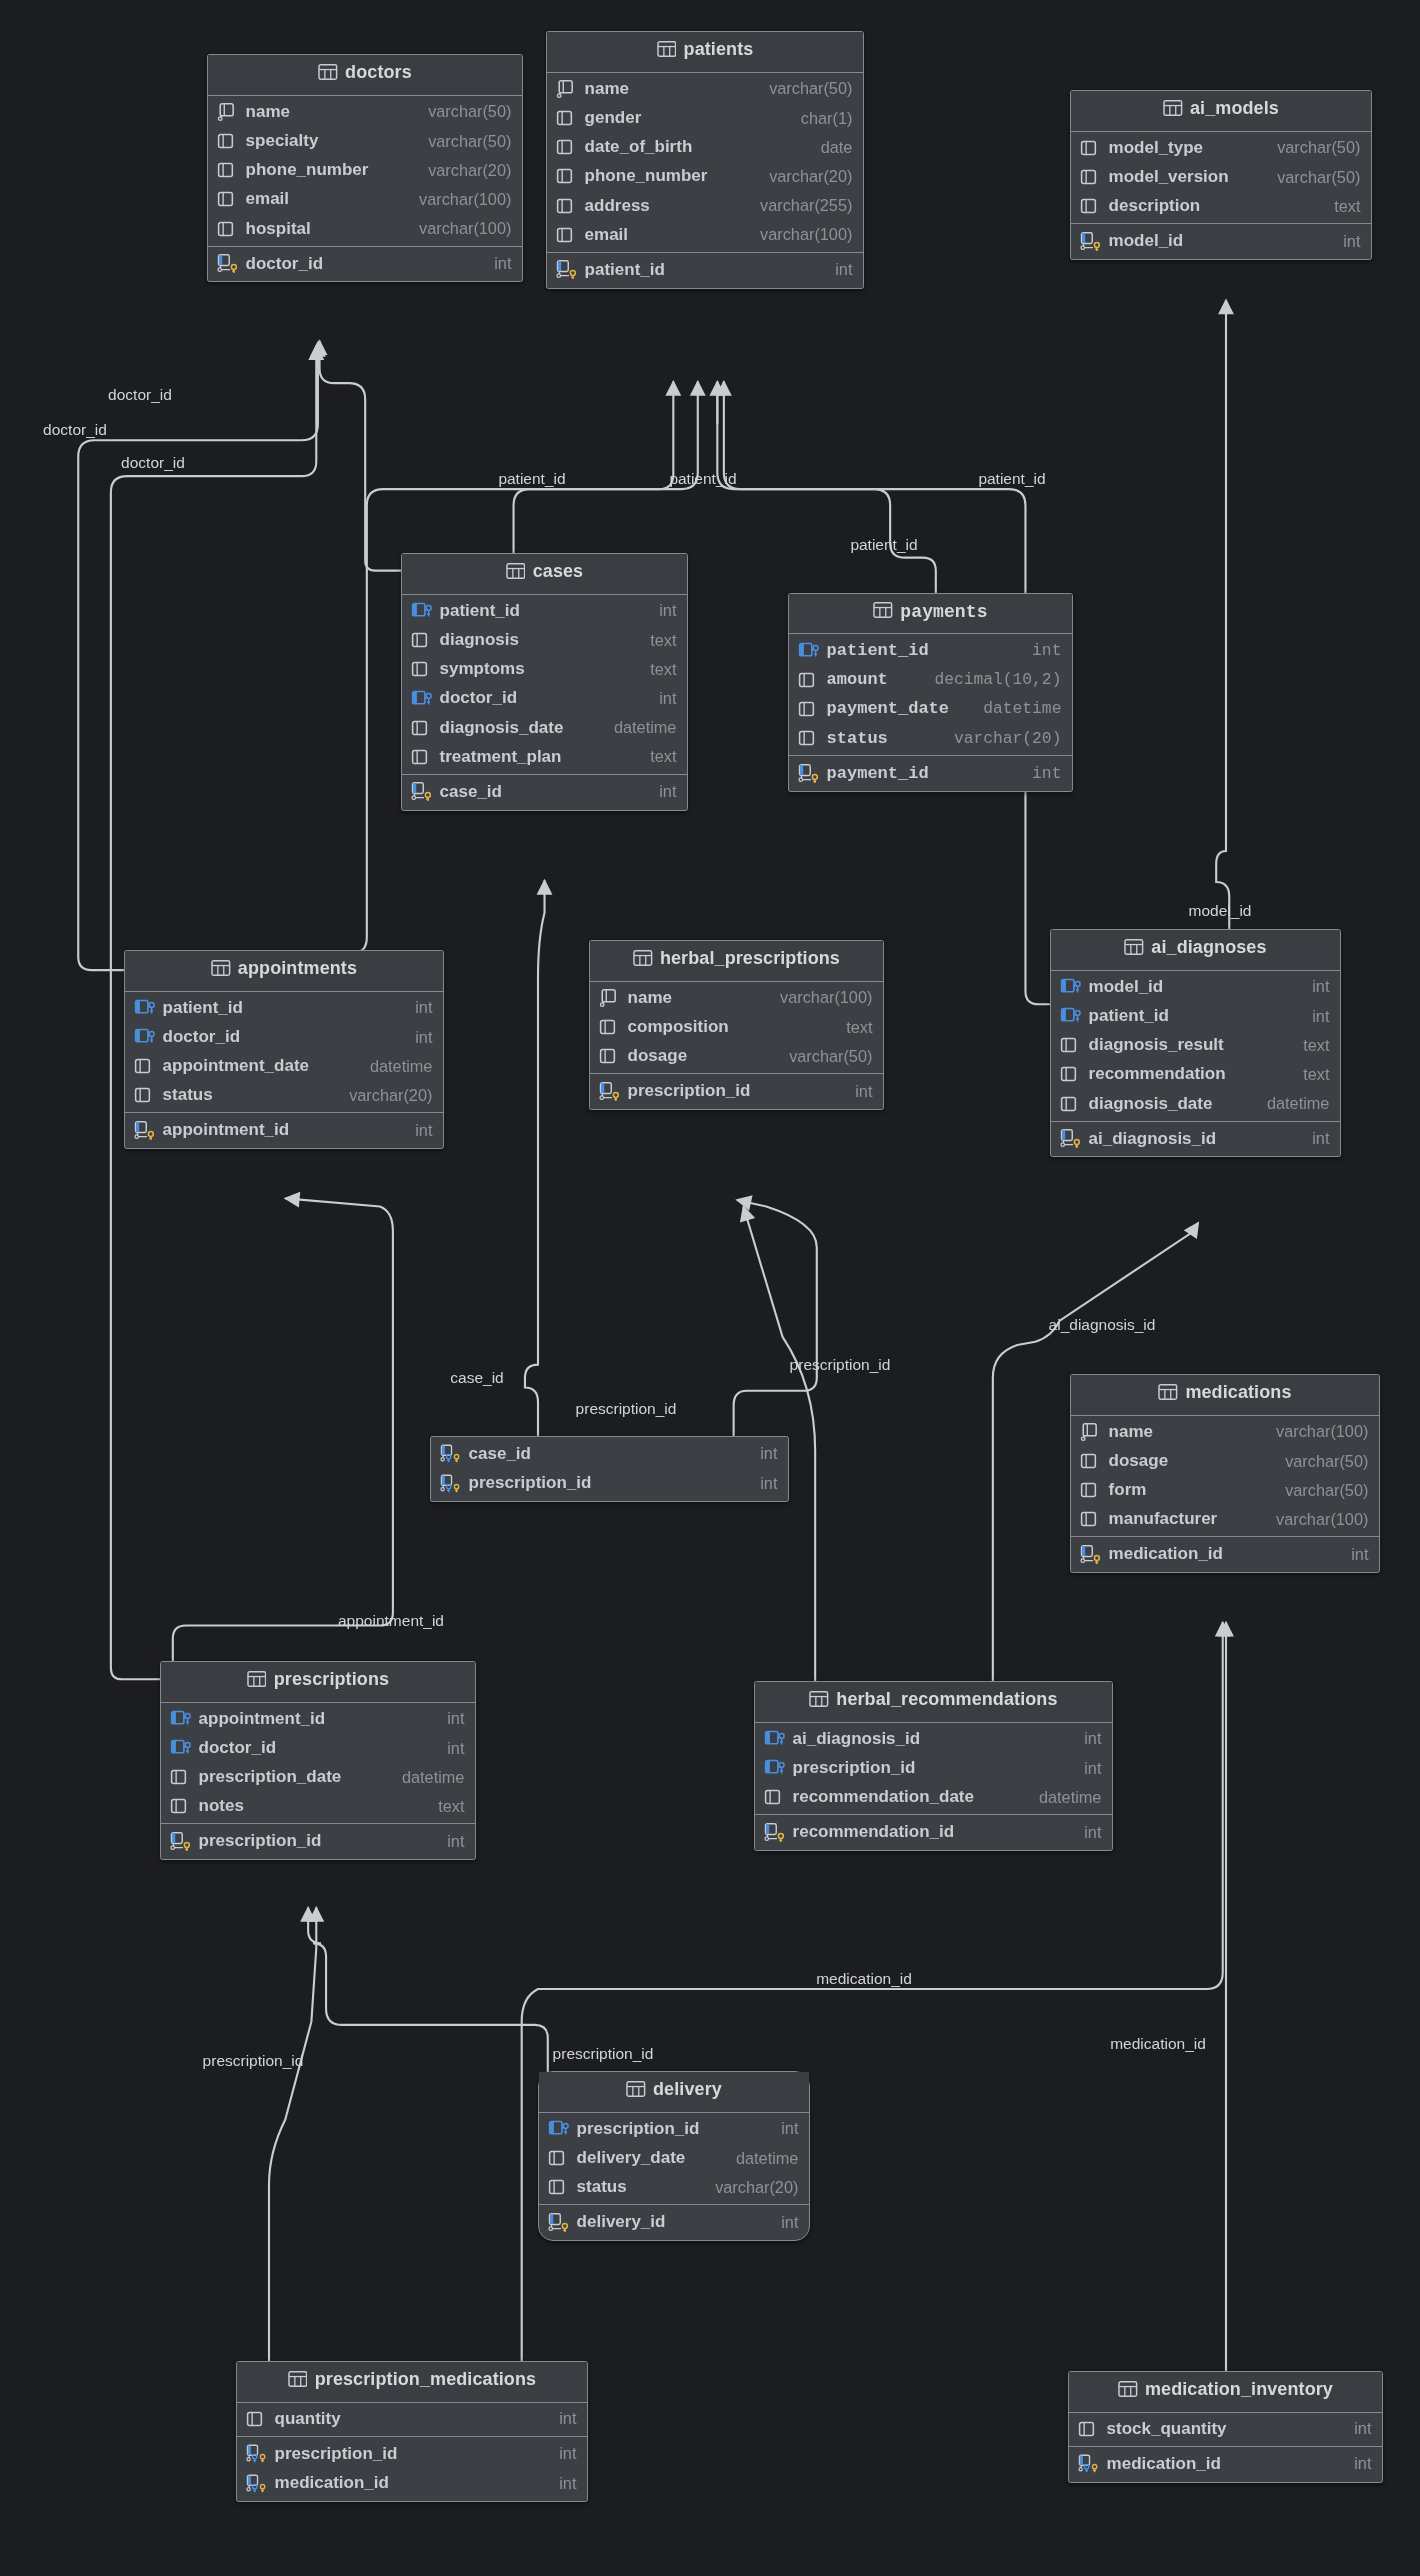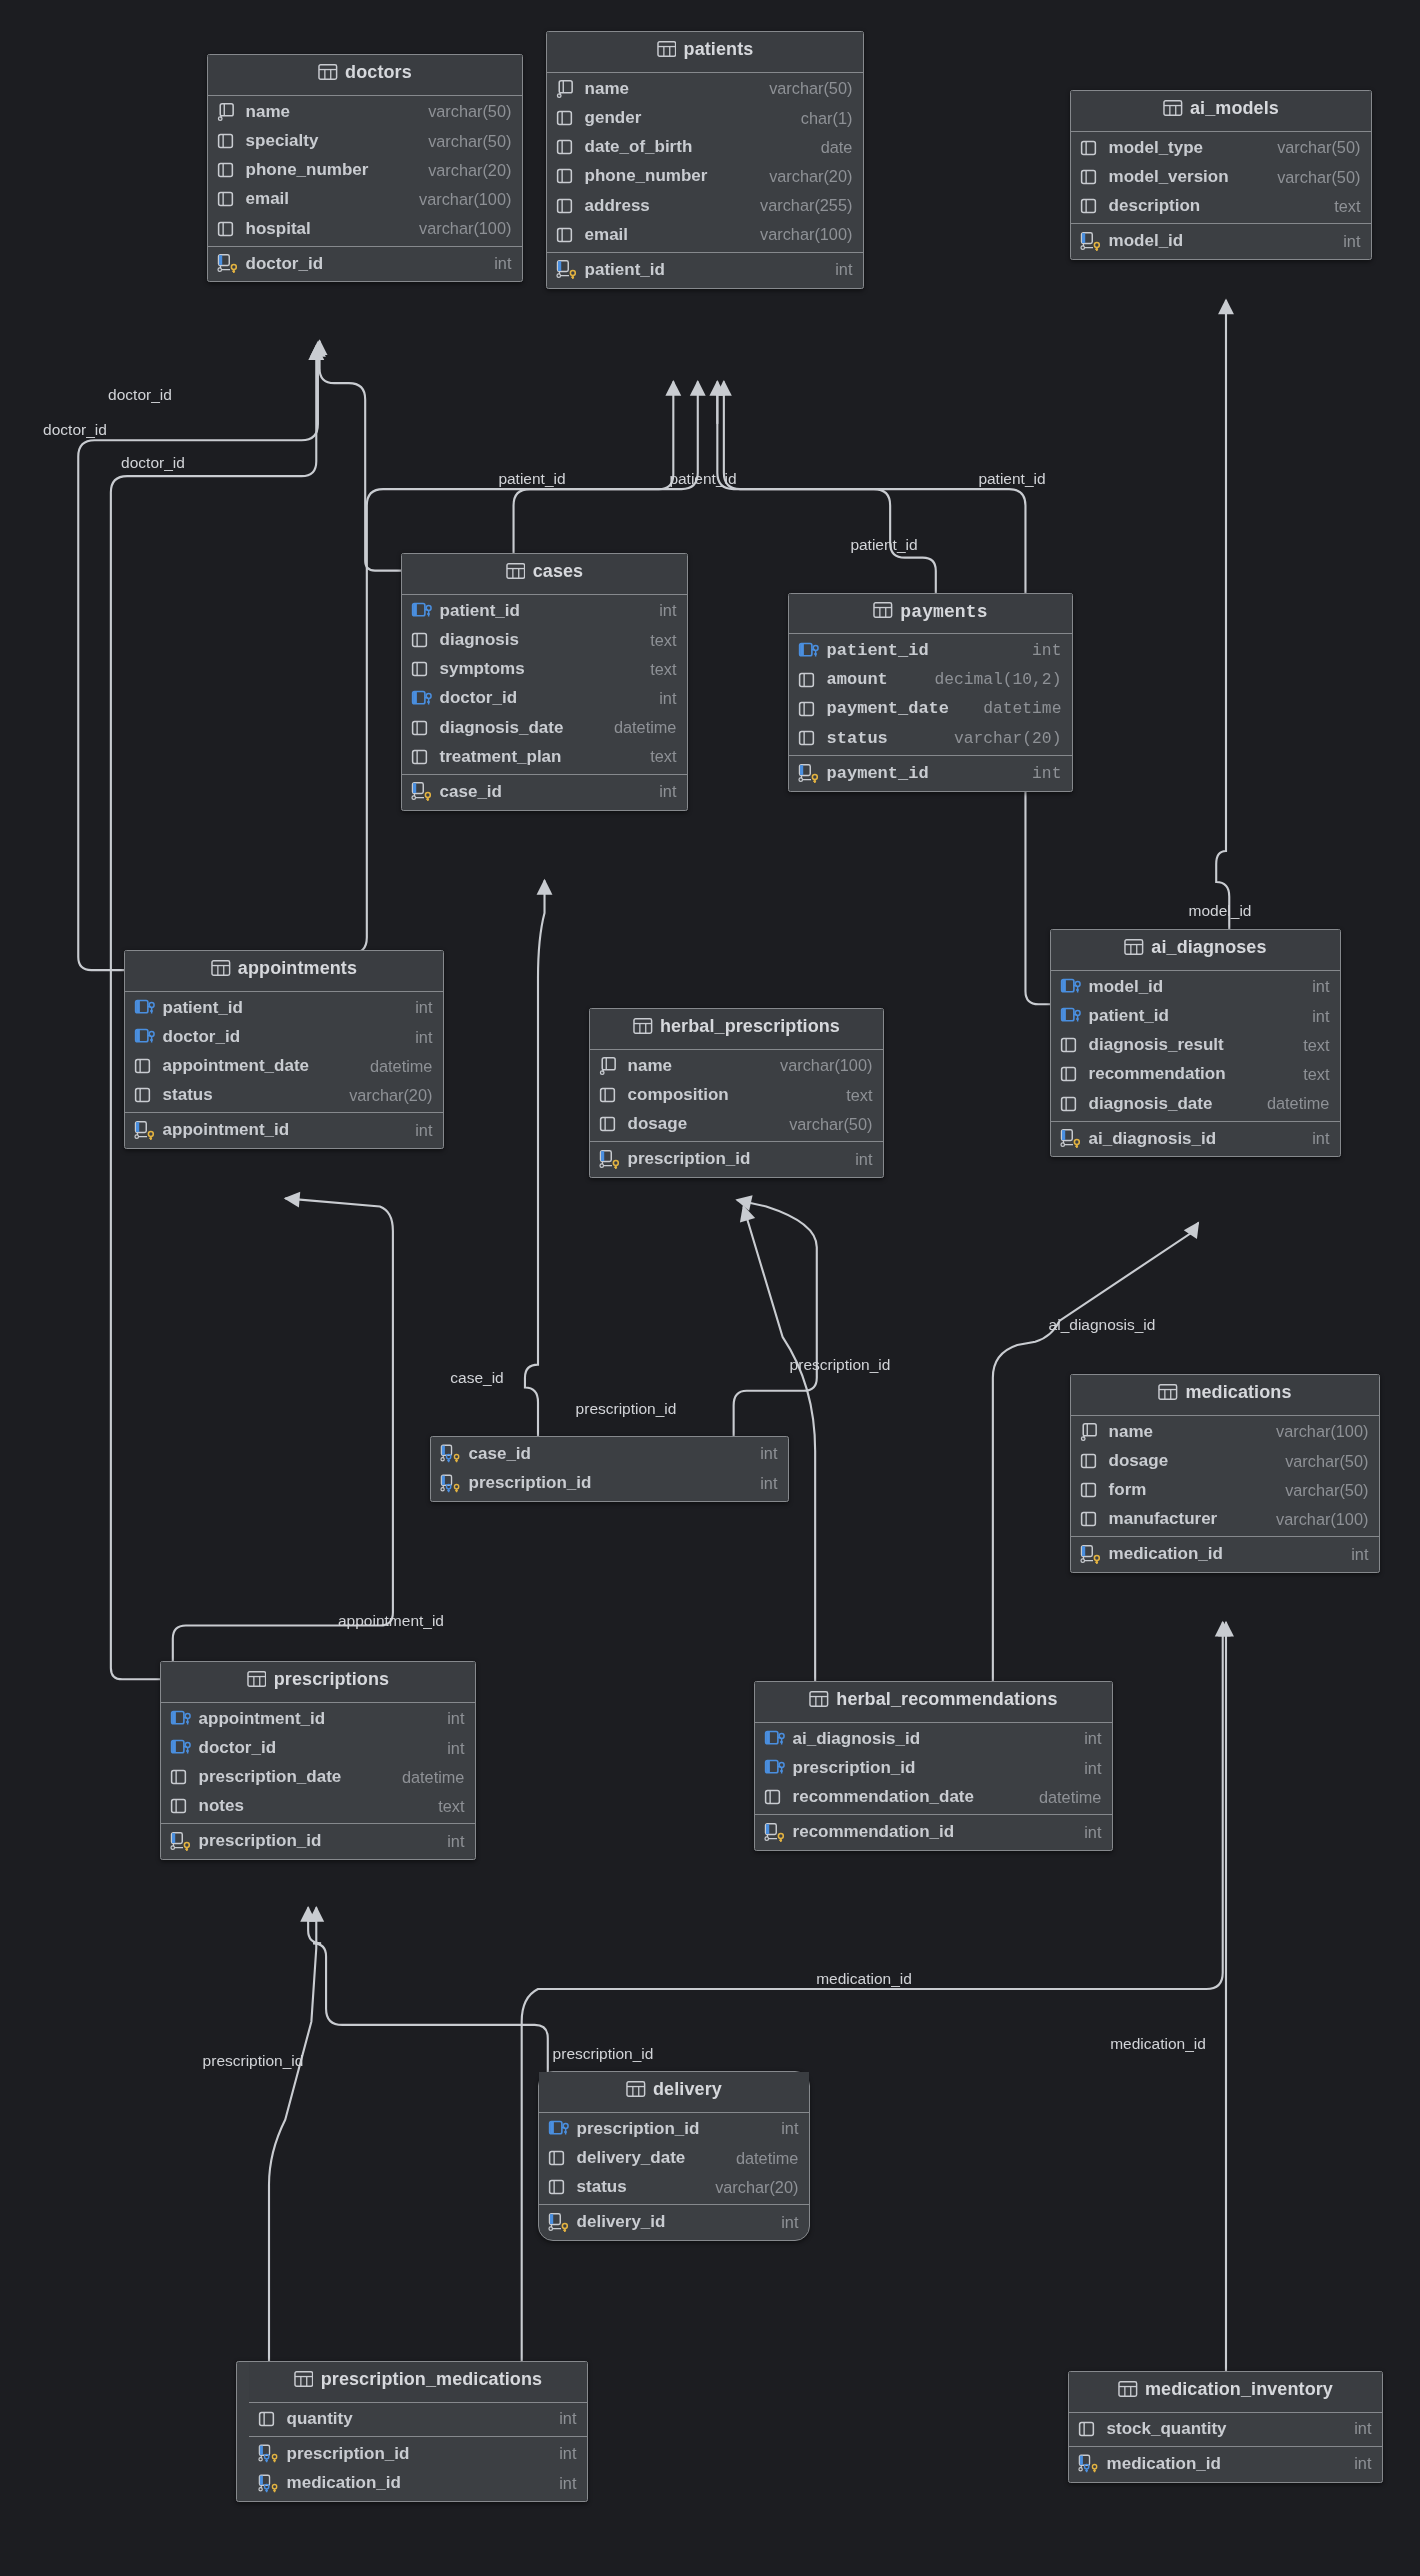--- a/index.html
+++ b/index.html
@@ -568,21 +568,21 @@
                 <path d="M6.5 21 L17 21" stroke="#c9ccd1" stroke-width="1.7"></path>
                 <circle cx="22" cy="17.6" r="3.2" fill="none" stroke="#e3b341" stroke-width="2"></circle>
                 <path d="M22 20.8 L22 25.4 M19.9 23 L23.6 23" stroke="#e3b341" stroke-width="2"></path>
               </svg>
             </span>
             <span class="cname">appointment_id</span>
             <span class="ctype">int</span>
           </div>
         </div>
       </div>
-      <div class="tbl" style="left: 589px; top: 1008px; width: 295px;">
+      <div class="tbl" style="left: 589px; top: 940px; width: 295px;">
         <div class="tbl-head"><span class="tico"><svg width="19.6" height="18" viewBox="0 0 24 22">
               <rect x="1.2" y="2.2" width="21.6" height="17.6" rx="2" fill="none" stroke="#c9ccd1" stroke-width="1.8"></rect>
               <line x1="1.2" y1="8" x2="22.8" y2="8" stroke="#c9ccd1" stroke-width="1.6"></line>
               <line x1="8.4" y1="8" x2="8.4" y2="19.8" stroke="#c9ccd1" stroke-width="1.6"></line>
               <line x1="15.6" y1="8" x2="15.6" y2="19.8" stroke="#c9ccd1" stroke-width="1.6"></line>
             </svg></span><span>herbal_prescriptions</span></div>
         <div class="cols sep">
           <div class="col">
             <span class="cico">
               <svg width="21" height="19.6" viewBox="0 0 26 24">
@@ -1011,21 +1011,21 @@
                 <path d="M6.5 21 L17 21" stroke="#c9ccd1" stroke-width="1.7"></path>
                 <circle cx="22" cy="17.6" r="3.2" fill="none" stroke="#e3b341" stroke-width="2"></circle>
                 <path d="M22 20.8 L22 25.4 M19.9 23 L23.6 23" stroke="#e3b341" stroke-width="2"></path>
               </svg>
             </span>
             <span class="cname">delivery_id</span>
             <span class="ctype">int</span>
           </div>
         </div>
       </div>
-      <div class="tbl" style="left: 236px; top: 2361px; width: 352px; padding-left: 12px;">
+      <div class="tbl" style="left: 236px; top: 2361px; width: 352px;">
         <div class="tbl-head"><span class="tico"><svg width="19.6" height="18" viewBox="0 0 24 22">
               <rect x="1.2" y="2.2" width="21.6" height="17.6" rx="2" fill="none" stroke="#c9ccd1" stroke-width="1.8"></rect>
               <line x1="1.2" y1="8" x2="22.8" y2="8" stroke="#c9ccd1" stroke-width="1.6"></line>
               <line x1="8.4" y1="8" x2="8.4" y2="19.8" stroke="#c9ccd1" stroke-width="1.6"></line>
               <line x1="15.6" y1="8" x2="15.6" y2="19.8" stroke="#c9ccd1" stroke-width="1.6"></line>
             </svg></span><span>prescription_medications</span></div>
         <div class="cols sep">
           <div class="col">
             <span class="cico">
               <svg width="21" height="18" viewBox="0 0 26 22">

